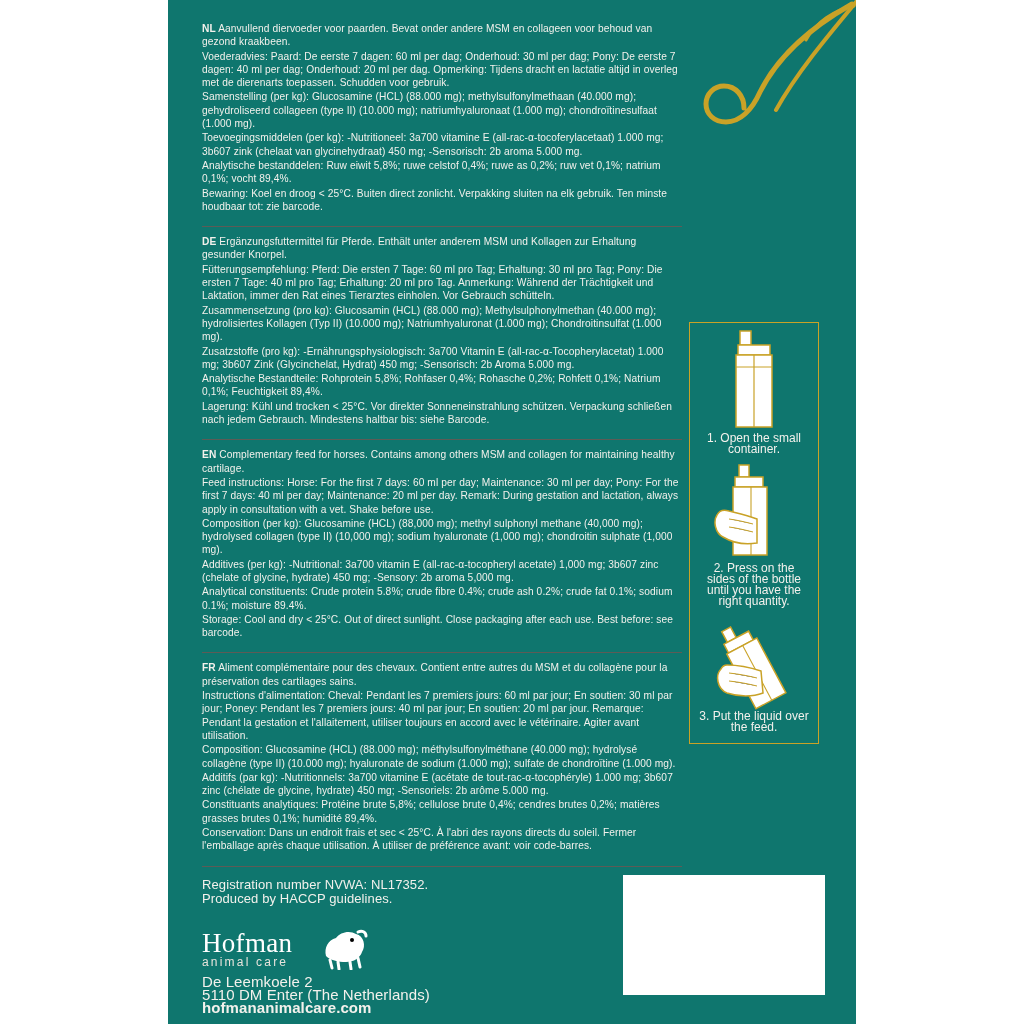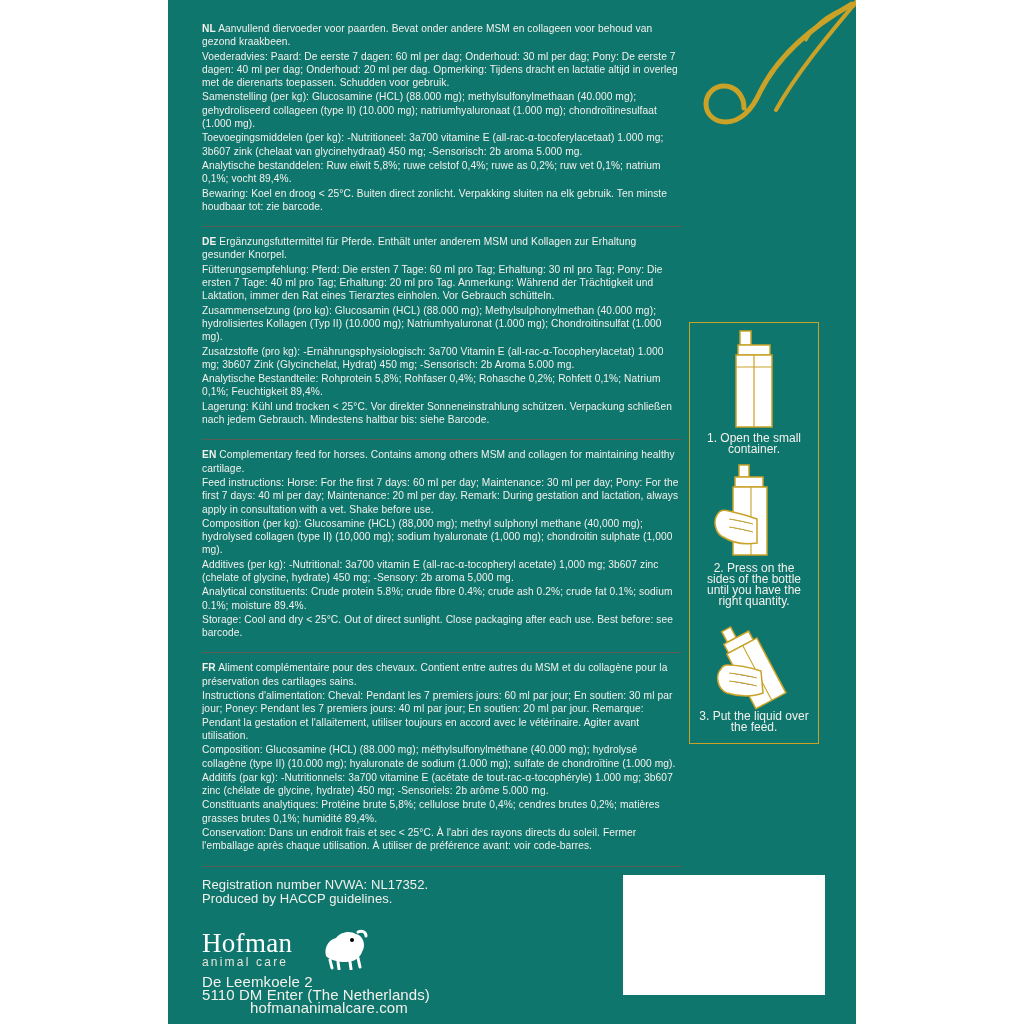--- a/index.html
+++ b/index.html
@@ -102,21 +102,21 @@
     color: #e8e4dc;
     margin-top: -2px;
   }
   .cow {
     position: absolute;
     left: 118px;
     top: -4px;
   }
   .addr { margin-top: 4px; }
   .addr p { font-size: 15px; line-height: 12px; }
-  .site { font-weight: normal; margin-left: 48px; }
+  .site { font-weight: bold; }
   
   .barcode {
     position: absolute;
     left: 455px;
     top: 875px;
     width: 200px;
     height: 118px;
     background: #ffffff;
     border: 1px solid #ffffff;
   }

